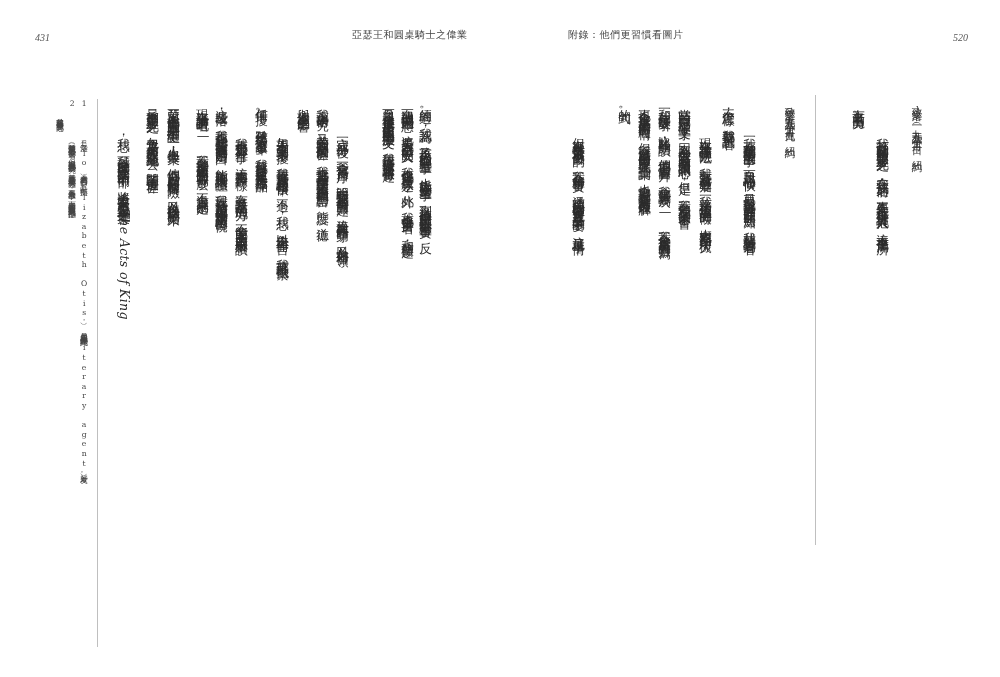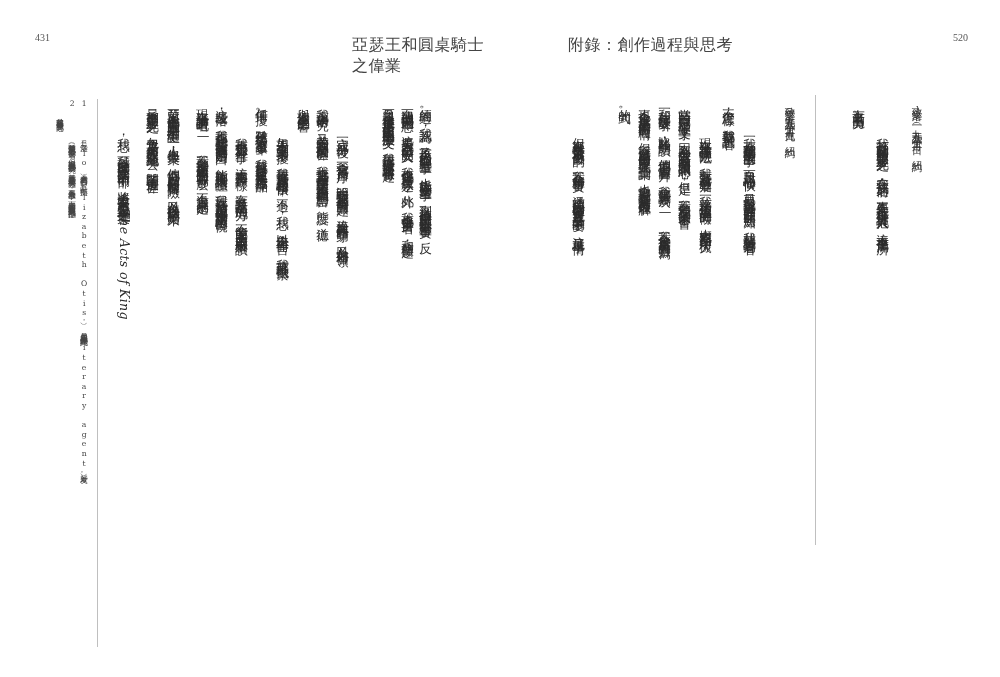--- a/index.html
+++ b/index.html
@@ -3,22 +3,22 @@
 <meta charset="utf-8">
 <style>
   html, body { margin:0; padding:0; }
   body {
     width:1000px; height:677px; background:#ffffff; position:relative; overflow:hidden;
     font-family:"DejaVu Serif","Liberation Serif",serif; color:#2a2a2a;
   }
   .page { position:absolute; top:0; height:677px; }
   .page.left { left:0; width:500px; }
   .page.right { left:500px; width:500px; }
-  .folio { position:absolute; top:32px; font-size:10px; color:#555; font-family:"Liberation Serif",serif; }
-  .running { position:absolute; top:35px; font-size:16px; color:#444; letter-spacing:0.5px; }
+  .folio { position:absolute; top:32px; font-size:10px; font-style:italic; color:#555; font-family:"Liberation Serif",serif; }
+  .running { position:absolute; top:28px; font-size:10px; color:#444; letter-spacing:0.5px; }
   .col {
     position:absolute; writing-mode:vertical-rl; text-orientation:upright;
     font-size:12.6px; line-height:1; letter-spacing:1.55px; white-space:nowrap; color:#2b2b2b;
   }
   .col.dateline { font-size:10.5px; letter-spacing:1.8px; color:#333; }
   .col.note { font-size:7.6px; letter-spacing:0.6px; color:#444; }
   .col .latin { text-orientation:sideways; font-style:italic; letter-spacing:0.3px; }
   .vline { position:absolute; width:1px; background:#bfbfbf; }
 </style>
 </head>
@@ -44,21 +44,21 @@
   <div class="col" style="left:117px; top:128px;"><span>我想，我可能會擷取這段文字的前半部，將這本書定名為《亞瑟王之偉業》</span><span class="latin">(The Acts of King</span></div>
 
   <div class="vline" style="left:97px; top:99px; height:548px;"></div>
 
   <div class="col note" style="left:80px; top:99px;"><span>1</span>&nbsp;&nbsp;&nbsp;<span>愛洛（Elo）本名為伊莉莎白．歐提斯（Elizabeth Otis），是史坦貝克的作家經紀人（literary agent）兼好友。</span></div>
   <div class="col note" style="left:68px; top:99px;"><span>2</span>&nbsp;&nbsp;&nbsp;<span>雖然《亞瑟王之死》看似書名，但根據韋那弗教授的研究，其實馬洛里原稿是八大卷，各為不同故事，而卡斯頓是將所有故事視為同一部作品，</span></div>
   <div class="col note" style="left:56px; top:112px;">並將其合稱為《亞瑟王之死》。</div>
 </div>
 
 <div class="page right">
-  <div class="running" style="left:68px;">附錄：創作過程與思考</div>
+  <div class="running" style="left:68px;">附錄：他們更習慣看圖片</div>
   <div class="folio" style="left:453px;">520</div>
 
   <div class="col dateline" style="left:412px; top:99px;">致愛洛¹（一九五六年十一月十一日，紐約）</div>
   <div class="col" style="left:376px; top:128px;">我打算立刻開始重寫《亞瑟王之死》。在我完成之前，先不要把這件事告訴其他人。這本書充滿了所</div>
   <div class="col" style="left:352px; top:99px;">有古老的魔力。</div>
 
   <div class="vline" style="left:315px; top:95px; height:450px;"></div>
 
   <div class="col dateline" style="left:285px; top:99px;">致愛洛（一九五六年十一月十九日，紐約）</div>
   <div class="col" style="left:243px; top:128px;">我一直在翻閱馬洛里的故事，而且滿心愉快。只要我對現實世界的狀況一無所知，我就想試著寫看看。</div>

